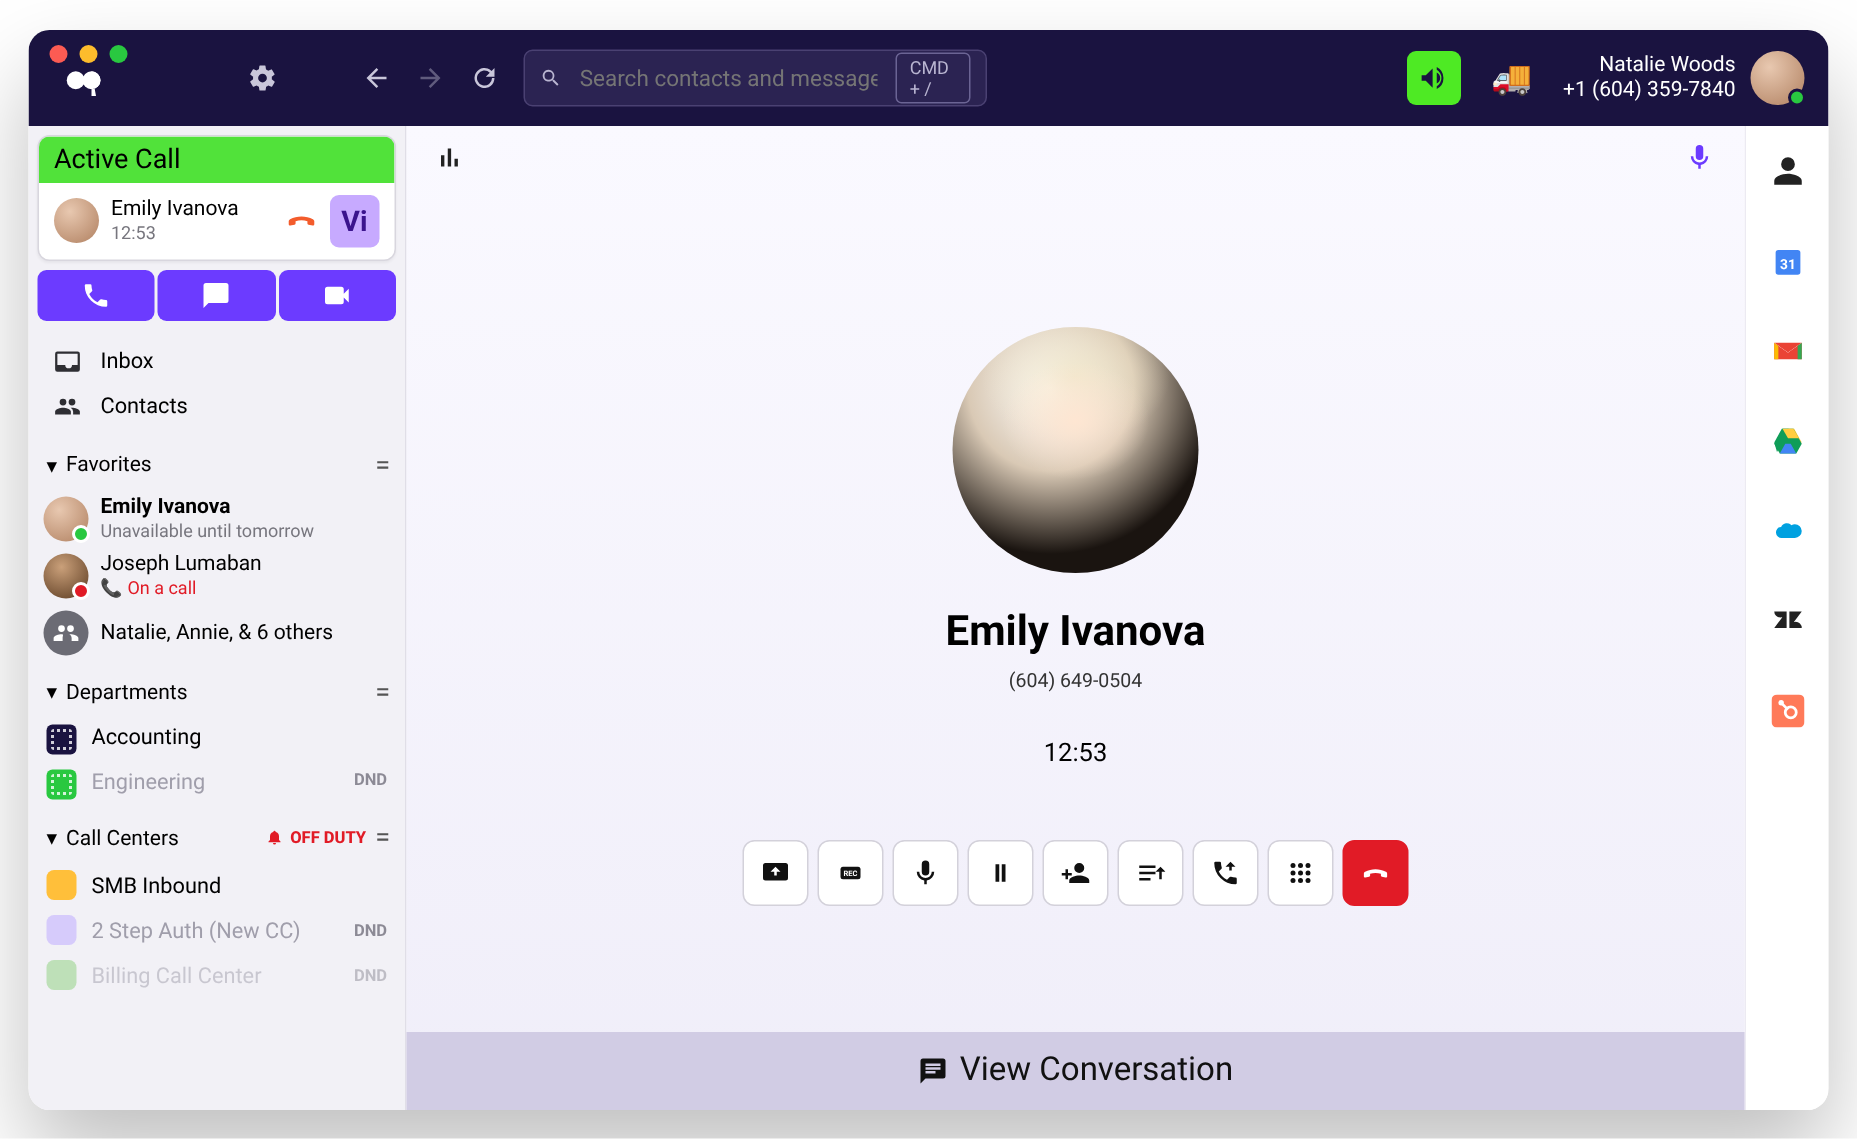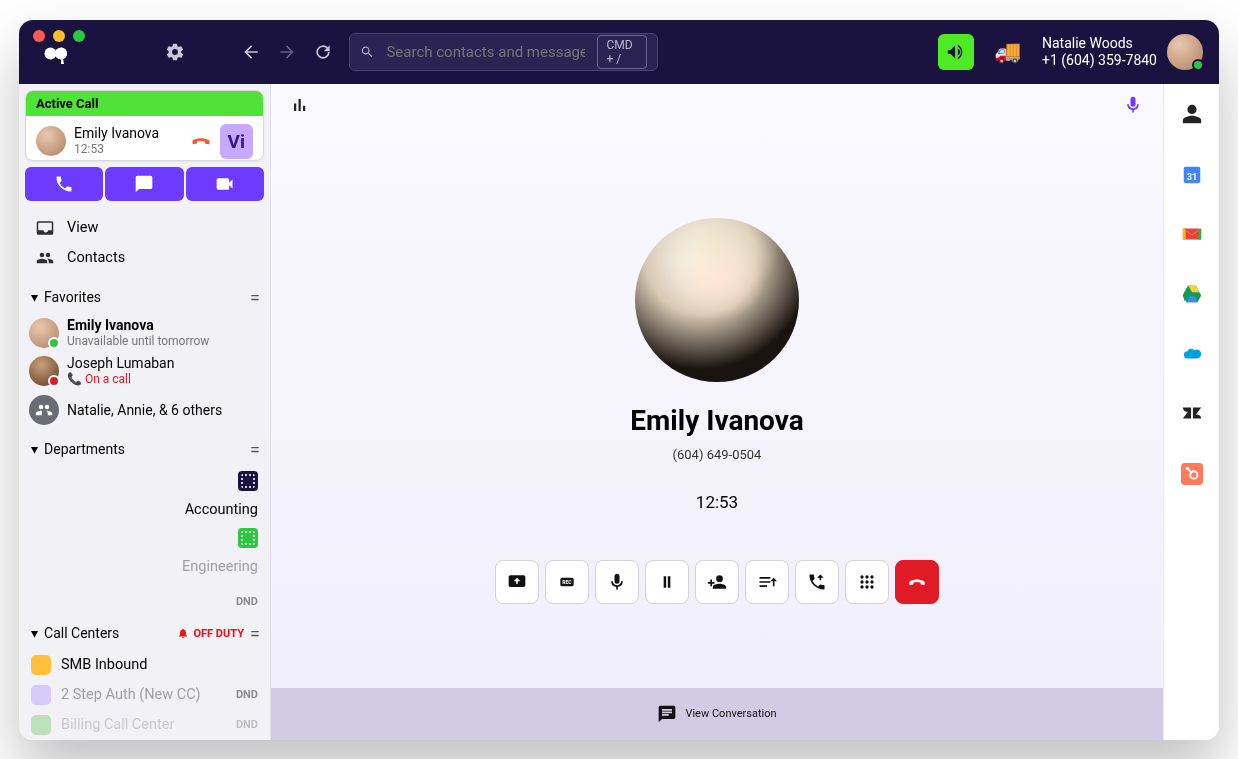--- a/index.html
+++ b/index.html
@@ -27,37 +27,37 @@
   .topicon{width:20px;height:20px;display:flex;align-items:center;justify-content:center;cursor:pointer;}
   .topicon svg{fill:#c9c6da;width:20px;height:20px;}
   .search{flex:1;max-width:570px;height:38px;background:#2b2352;border:1px solid #4a4172;border-radius:6px;display:flex;align-items:center;padding:0 10px;color:#b9b5d1;font-size:15px;gap:10px;}
   .search input{flex:1;background:transparent;border:0;outline:0;color:#fff;font-size:15px;}
   .kbd{border:1px solid #6b6494;border-radius:4px;padding:2px 8px;font-size:12px;color:#b9b5d1;}
   .spacer{flex:1;}
   .mega{width:36px;height:36px;border-radius:6px;display:flex;align-items:center;justify-content:center;}
   .mega.green{background:#4eea24;}
   .mega svg{width:22px;height:22px;fill:#1a1340;}
   .user{display:flex;align-items:center;gap:10px;}
-  .user-text{font-size:14px;line-height:1.2;}
+  .user-text{text-align:right;font-size:14px;line-height:1.2;}
   .avatar{width:36px;height:36px;border-radius:50%;background:radial-gradient(circle at 35% 30%,#e8c8b0,#b08060);position:relative;}
   .avatar.small{width:30px;height:30px;}
   .presence{position:absolute;bottom:-1px;right:-1px;width:12px;height:12px;border-radius:50%;border:2px solid var(--purple-dark);}
   .presence.green{background:#29c840;}
   .presence.red{background:#e11b26;}
   .presence.white-border{border-color:#fff;}
 
   
   .body{flex:1;display:flex;min-height:0;}
   .sidebar{width:252px;background:var(--sidebar-bg);display:flex;flex-direction:column;border-right:1px solid #e0dee7;overflow:hidden;}
   .main{flex:1;display:flex;flex-direction:column;min-width:0;position:relative;background:linear-gradient(180deg,#faf9ff 0%,#f0eef9 100%);}
   .rightrail{width:56px;border-left:1px solid #eceaf2;display:flex;flex-direction:column;align-items:center;padding-top:16px;gap:32px;background:#fff;}
 
   
   .call-card{margin:6px;background:#fff;border:1px solid var(--border);border-radius:8px;overflow:hidden;box-shadow:0 1px 2px rgba(0,0,0,.05);}
-  .call-head{background:var(--green);padding:5px 10px;font-weight:700;font-size:13px;}
+  .call-head{background:var(--green);padding:5px 10px;font-weight:400;font-size:18px;}
   .call-body{display:flex;align-items:center;padding:8px 10px;gap:8px;}
   .call-body .name{font-size:14px;line-height:1;}
   .call-body .time{font-size:12px;color:var(--muted);margin-top:2px;}
   .call-body .flex{flex:1;}
   .vi-chip{background:#c7aaff;color:#3b148d;font-weight:700;border-radius:6px;padding:6px 8px;font-size:19px;}
   .hang-mini{width:22px;height:22px;color:#f35c2c;}
   .hang-mini svg{width:22px;height:22px;fill:#f35c2c;}
 
   
   .sb-tabs{display:flex;gap:2px;padding:0 6px 8px 6px;}
@@ -77,21 +77,21 @@
 
   .fav-item{display:flex;align-items:center;gap:8px;padding:4px 10px;}
   .fav-item .avatar{width:30px;height:30px;flex-shrink:0;}
   .fav-item .name{font-size:14px;line-height:1;}
   .fav-item .name.bold{font-weight:700;}
   .fav-item .sub{font-size:12px;color:var(--muted);line-height:1.2;margin-top:2px;}
   .fav-item .sub.red{color:#e11b26;}
   .group-av{width:30px;height:30px;border-radius:50%;background:#6b6b74;color:#fff;display:flex;align-items:center;justify-content:center;flex-shrink:0;}
   .group-av svg{width:18px;height:18px;fill:#fff;}
 
-  .dept-item{display:flex;align-items:flex-end;gap:10px;padding:5px 12px;font-size:14.5px;flex-direction:column;}
+  .dept-item{display:flex;align-items:flex-start;gap:10px;padding:5px 12px;font-size:14.5px;}
   .dept-sq{width:20px;height:20px;border-radius:4px;flex-shrink:0;position:relative;}
   .dept-sq::after{content:"";position:absolute;inset:3px;border:2px dotted rgba(255,255,255,.8);border-radius:2px;}
   .dnd-tag{font-size:11px;color:#8c8a95;font-weight:700;}
   .muted-text{color:#a09eab;}
 
   .cc-item{display:flex;align-items:center;gap:10px;padding:5px 12px;font-size:14.5px;}
   .cc-sq{width:20px;height:20px;border-radius:5px;flex-shrink:0;}
 
   
   .main-top{height:36px;display:flex;align-items:center;padding:10px 20px 0 20px;}
@@ -103,21 +103,21 @@
   .big-name{font-size:28px;font-weight:700;margin-top:14px;}
   .big-phone{font-size:13px;color:#333;margin-top:2px;}
   .big-time{font-size:17px;margin-top:22px;}
 
   .call-actions{display:flex;gap:6px;margin:40px 0 12px 0;}
   .act-btn{width:44px;height:44px;border:1px solid #d3d1da;border-radius:8px;background:#fff;display:flex;align-items:center;justify-content:center;cursor:pointer;}
   .act-btn svg{width:20px;height:20px;fill:#111;}
   .act-btn.red{background:#e11b26;border-color:#e11b26;}
   .act-btn.red svg{fill:#fff;}
 
-  .view-conv{height:52px;background:#d1cce4;display:flex;align-items:center;justify-content:center;gap:8px;font-size:11px;color:#111;cursor:pointer;margin-top:13px;}
+  .view-conv{height:52px;background:#d1cce4;display:flex;align-items:center;justify-content:center;gap:8px;font-size:22px;color:#111;cursor:pointer;margin-top:13px;}
   .view-conv svg{width:20px;height:20px;fill:#111;}
 
   .rr-item{width:28px;height:28px;display:flex;align-items:center;justify-content:center;cursor:pointer;}
   .rr-item svg{width:22px;height:22px;}
 </style>
 </head>
 <body>
 
 <div class="window">
   <div class="traffic">
@@ -219,21 +219,21 @@
           </div>
       </div>
 
       <div class="nav">
         <div class="nav-item">
           <span class="ico">
               <svg viewBox="0 0 24 24">
                 <path d="M21 3H3a2 2 0 0 0-2 2v14a2 2 0 0 0 2 2h18a2 2 0 0 0 2-2V5a2 2 0 0 0-2-2Zm0 12h-5a3 3 0 0 1-6 0H3V5h18Z"></path>
               </svg>
             </span>
-          <span>View</span>
+          <span>Inbox</span>
         </div>
         <div class="nav-item">
           <span class="ico">
               <svg viewBox="0 0 24 24">
                 <path d="M16 11a3 3 0 1 0-3-3 3 3 0 0 0 3 3Zm-8 0a3 3 0 1 0-3-3 3 3 0 0 0 3 3Zm0 2c-2.3 0-7 1.2-7 3.5V19h14v-2.5C15 14.2 10.3 13 8 13Zm8 0a7.5 7.5 0 0 0-1.2.1A4.5 4.5 0 0 1 17 16.5V19h6v-2.5C23 14.2 18.3 13 16 13Z"></path>
               </svg>
             </span>
           <span>Contacts</span>
         </div>
       </div>

